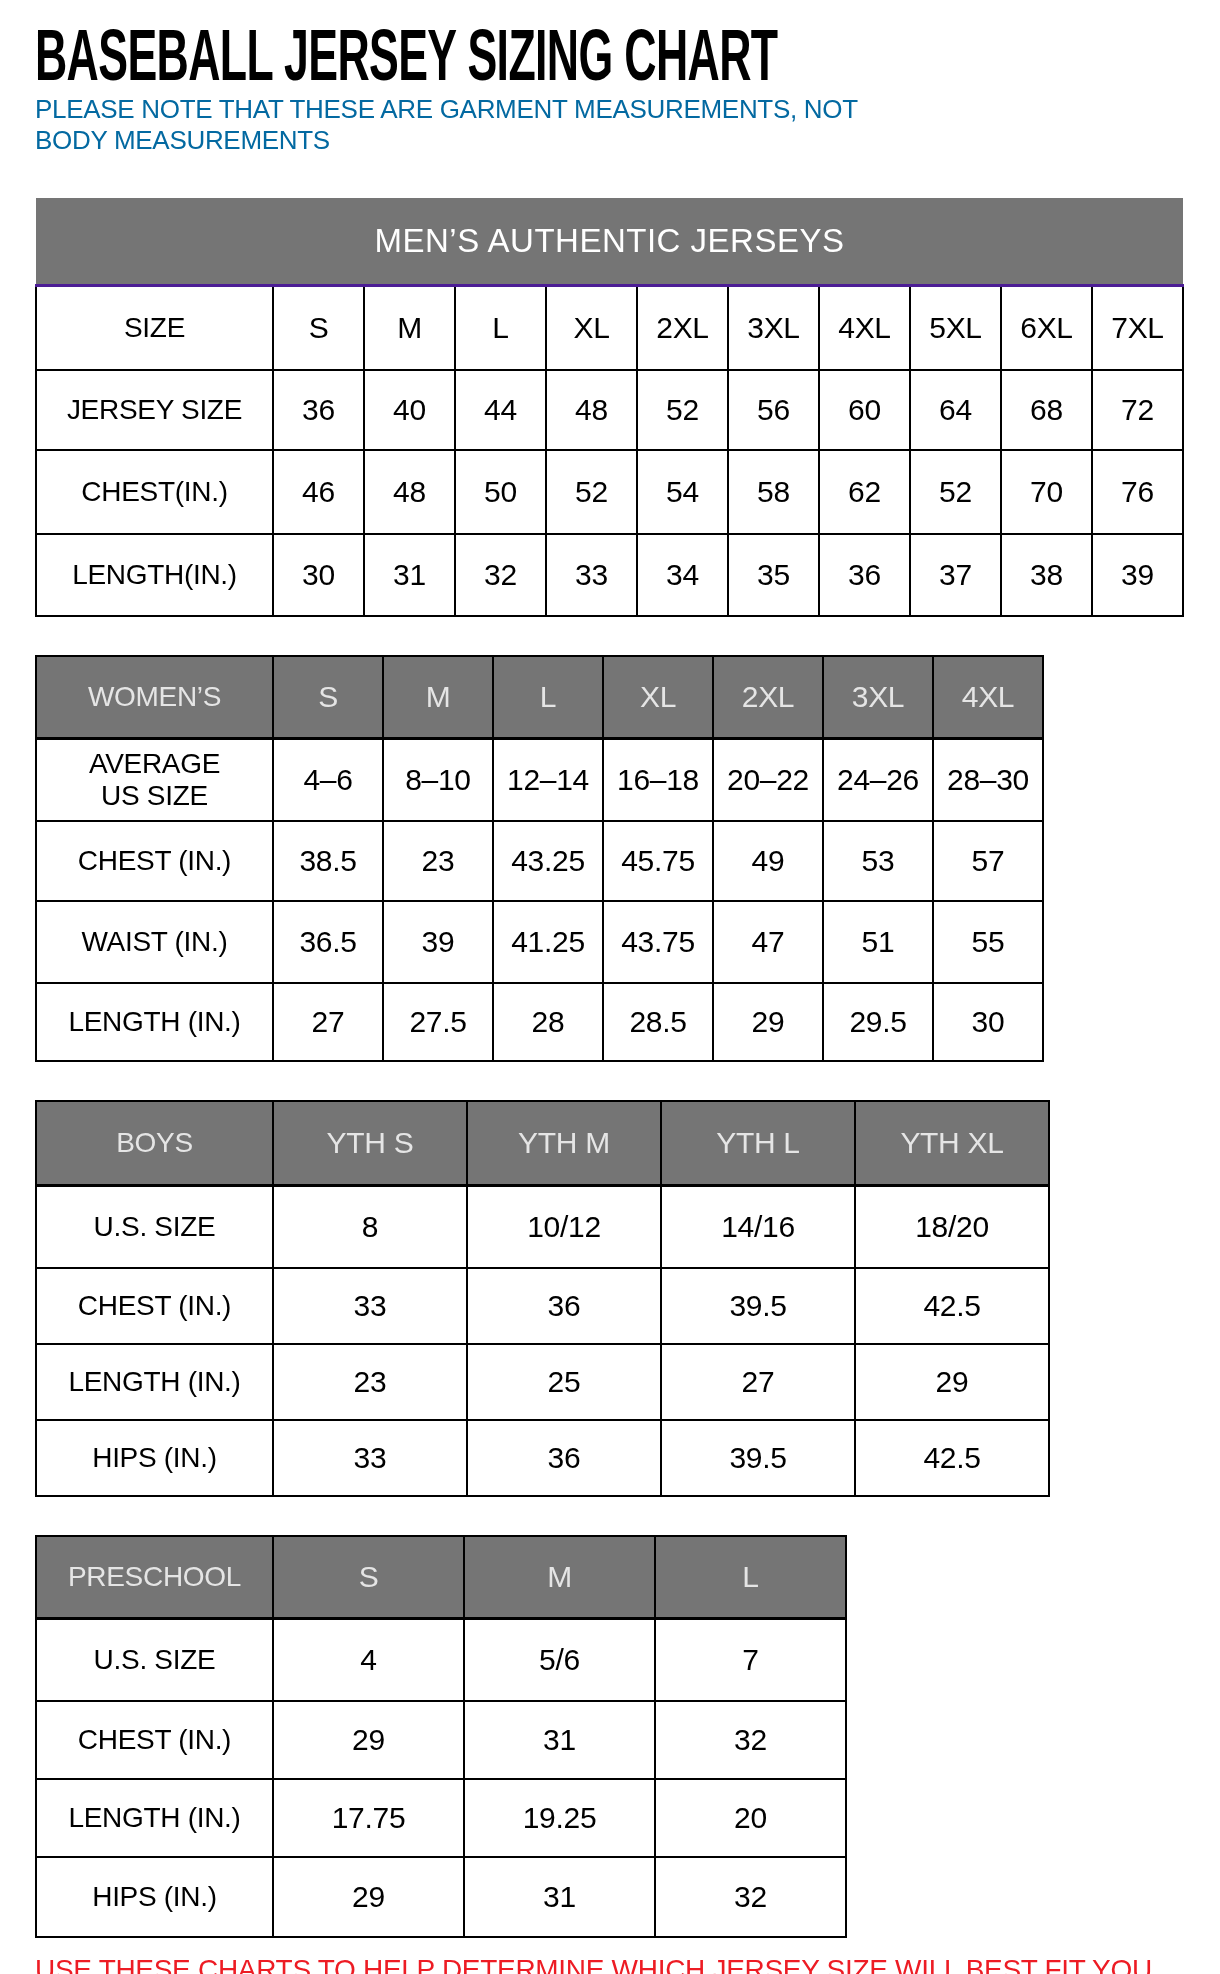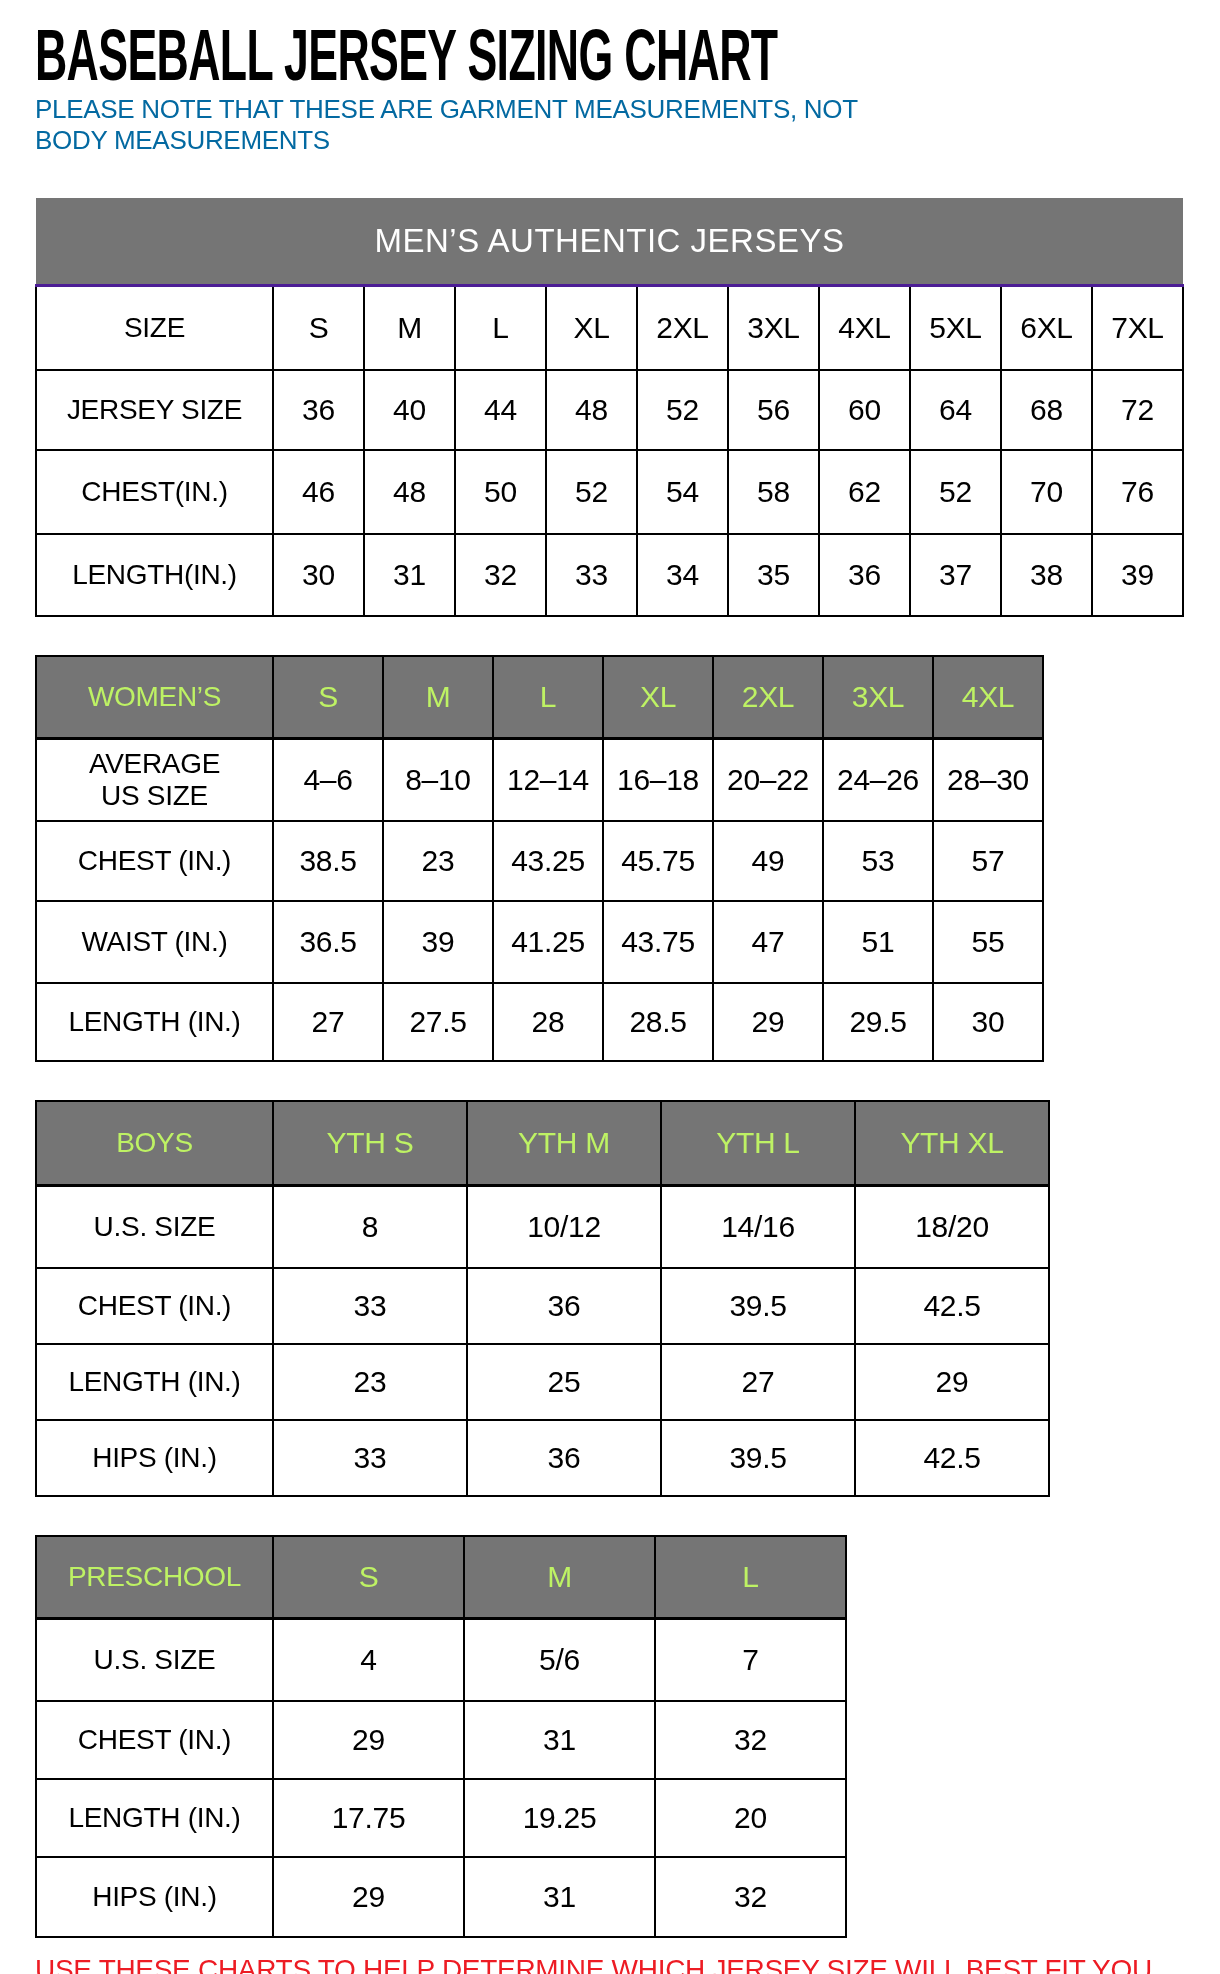--- a/index.html
+++ b/index.html
@@ -68,21 +68,21 @@
     color: #fff;
     font-size: 33px;
     letter-spacing: 0.5px;
     border: none;
     border-bottom: 3px solid #4c1d95;
     height: 86px;
   }
   
   tr.gray-head td {
     background: #757575;
-    color: #bef264;
+    color: #e5e5e5;
     font-size: 30px;
     border-bottom-width: 3px;
   }
   
   #mens-table tr.r-size td      { height: 82px; }
   #mens-table tr.r-0 td         { height: 78px; }
   #mens-table tr.r-1 td         { height: 82px; }
   #mens-table tr.r-2 td         { height: 80px; }
   #womens-table tr.gray-head td { height: 80px; }
   #womens-table tr.r-0 td       { height: 80px; }

